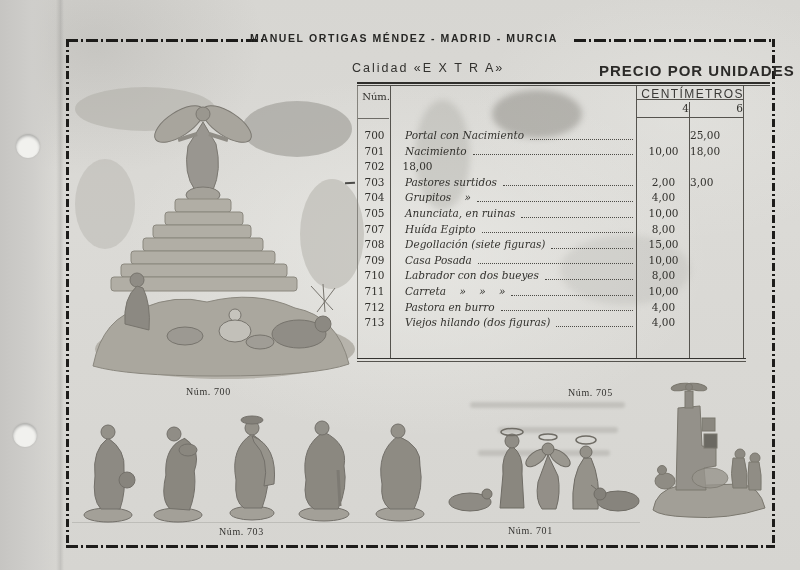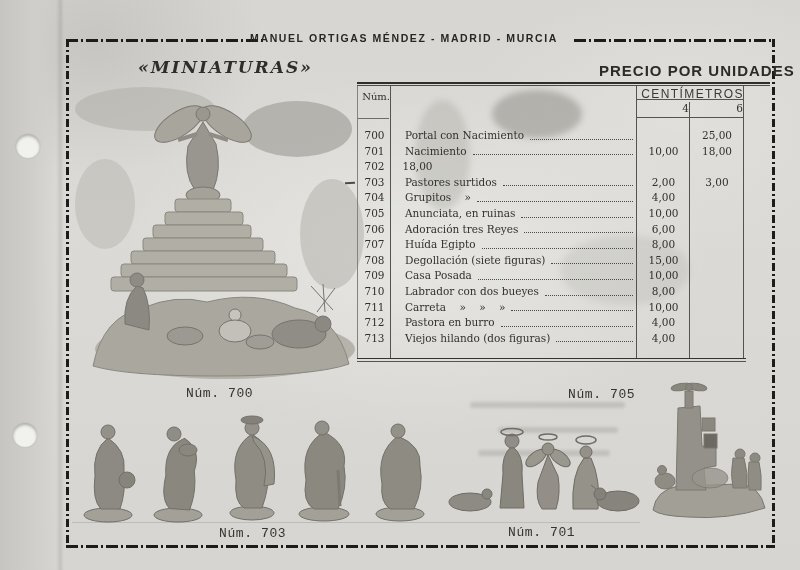--- a/index.html
+++ b/index.html
@@ -32,30 +32,30 @@
   .calidad{position:absolute;left:352px;top:61px;font-size:12.5px;letter-spacing:2px;color:#32312e;}
   .precio{position:absolute;left:599px;top:62px;font-size:15px;font-weight:bold;letter-spacing:1px;color:#2c2b29;}
   
   .ptable{position:absolute;left:357px;top:82px;width:413px;height:283px;z-index:3;
     font-family:"DejaVu Serif",serif;font-size:10.5px;color:#32312d;}
   .ptable .hrule,.ptable .vrule{position:absolute;background:#55534e;}
   .th{position:absolute;text-align:right;}
   .tbody{position:absolute;left:1px;top:46px;width:418px;}
   .trow{display:flex;height:15.6px;line-height:15.6px;position:relative;white-space:nowrap;}
   .c-num{width:33px;text-align:center;flex:none;}
-  .c-desc{width:246px;flex:none;display:flex;padding-left:14px;box-sizing:border-box;overflow:hidden;}
+  .c-desc{width:246px;flex:none;display:flex;padding-left:14px;box-sizing:border-box;overflow:hidden;font-style:italic;}
   .desc-text{white-space:pre;}
   .leader{flex:1;border-bottom:1.5px dotted #4c4b46;margin:0 4px 4px 6px;min-width:6px;}
   .c-p4{width:53px;text-align:center;flex:none;}
-  .c-p6{width:54px;text-align:center;flex:none;}
+  .c-p6{width:54px;flex:none;}
   .mark{position:absolute;left:-13px;top:7px;width:10px;height:1.6px;background:#4c4b48;
     transform:rotate(-4deg);display:none;}
   .mark.visible{display:block;}
   
-  .cap{position:absolute;font-family:Liberation Mono, monospace;font-size:13px;letter-spacing:.6px;color:#353431;}
+  .cap{position:absolute;font-family:Liberation Serif, serif;font-size:10px;letter-spacing:.6px;color:#353431;}
   
   .smudge{position:absolute;border-radius:50%;filter:blur(3px);}
   .ghostbar{position:absolute;height:6px;border-radius:3px;background:#a7a5a0;opacity:.45;filter:blur(1.5px);}
   .shelf-line{position:absolute;height:1px;background:rgba(40,40,38,.14);}
   svg{position:absolute;overflow:visible;}
 </style>
 </head>
 <body>
 
 <div id="scan">
@@ -72,21 +72,21 @@
   <div class="ghostbar" style="left:498px;top:427px;width:120px;"></div>
   <div class="ghostbar" style="left:478px;top:450px;width:132px;"></div>
 
   <div class="dash-h" style="left:66px;top:39px;width:200px;"></div>
   <div class="dash-h" style="left:574px;top:39px;width:199px;"></div>
   <div class="dash-h" style="left:66px;top:545px;width:709px;"></div>
   <div class="dash-v" style="left:66px;top:39px;height:508px;"></div>
   <div class="dash-v" style="left:772px;top:39px;height:508px;"></div>
 
   <div class="masthead">MANUEL ORTIGAS MÉNDEZ - MADRID - MURCIA</div>
-  <div class="title-miniaturas">«MINIATURAS»</div>
+  <div class="calidad">Calidad  «E X T R A»</div>
   <div class="precio">PRECIO POR UNIDADES</div>
 
   <div class="ptable">
     <div class="hrule" style="left:0;top:0;width:413px;height:1.5px;background:#2f2e2b;"></div>
     <div class="hrule" style="left:0;top:3px;width:413px;height:1px;background:#4c4b47;"></div>
     <div class="th" style="left:0;top:9px;width:33px;font-size:10px;">Núm.</div>
     <div class="th" style="left:279px;top:5px;width:108px;font-family:'Liberation Sans',sans-serif;font-size:12px;letter-spacing:1.4px;color:#3a3936;">CENTÍMETROS</div>
     <div class="hrule" style="left:279px;top:17px;width:108px;height:1px;"></div>
     <div class="th" style="left:279px;top:20px;width:53px;">4</div>
     <div class="th" style="left:333px;top:20px;width:53px;">6</div>
@@ -155,30 +155,20 @@
 
       <span class="c-num">705</span>
       <span class="c-desc">
             <span class="desc-text">Anunciata, en ruinas</span>
             <span class="leader"></span>
           </span>
       <span class="c-p4">10,00</span>
       <span class="c-p6"></span>
     </div>
 
-    <div class="trow">
-
-      <span class="c-num">706</span>
-      <span class="c-desc">
-            <span class="desc-text">Adoración tres Reyes</span>
-            <span class="leader"></span>
-          </span>
-      <span class="c-p4">6,00</span>
-      <span class="c-p6"></span>
-    </div>
 
     <div class="trow">
 
       <span class="c-num">707</span>
       <span class="c-desc">
             <span class="desc-text">Huída Egipto</span>
             <span class="leader"></span>
           </span>
       <span class="c-p4">8,00</span>
       <span class="c-p6"></span>

